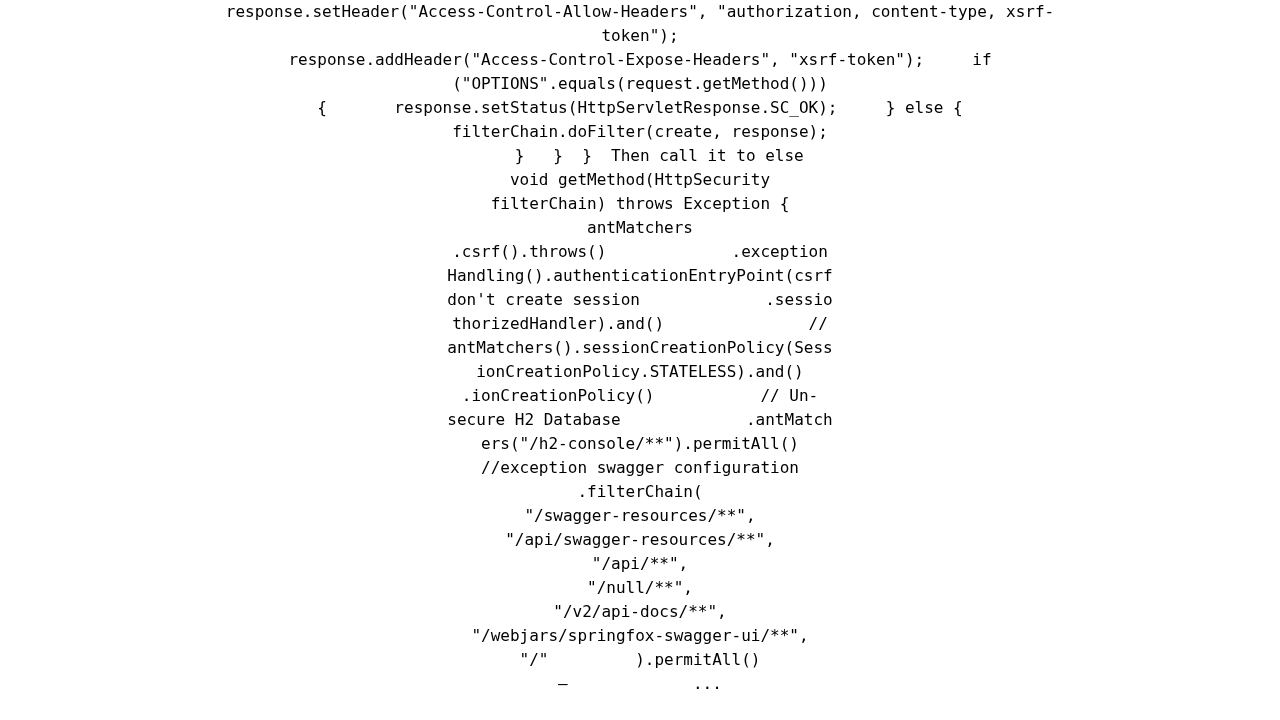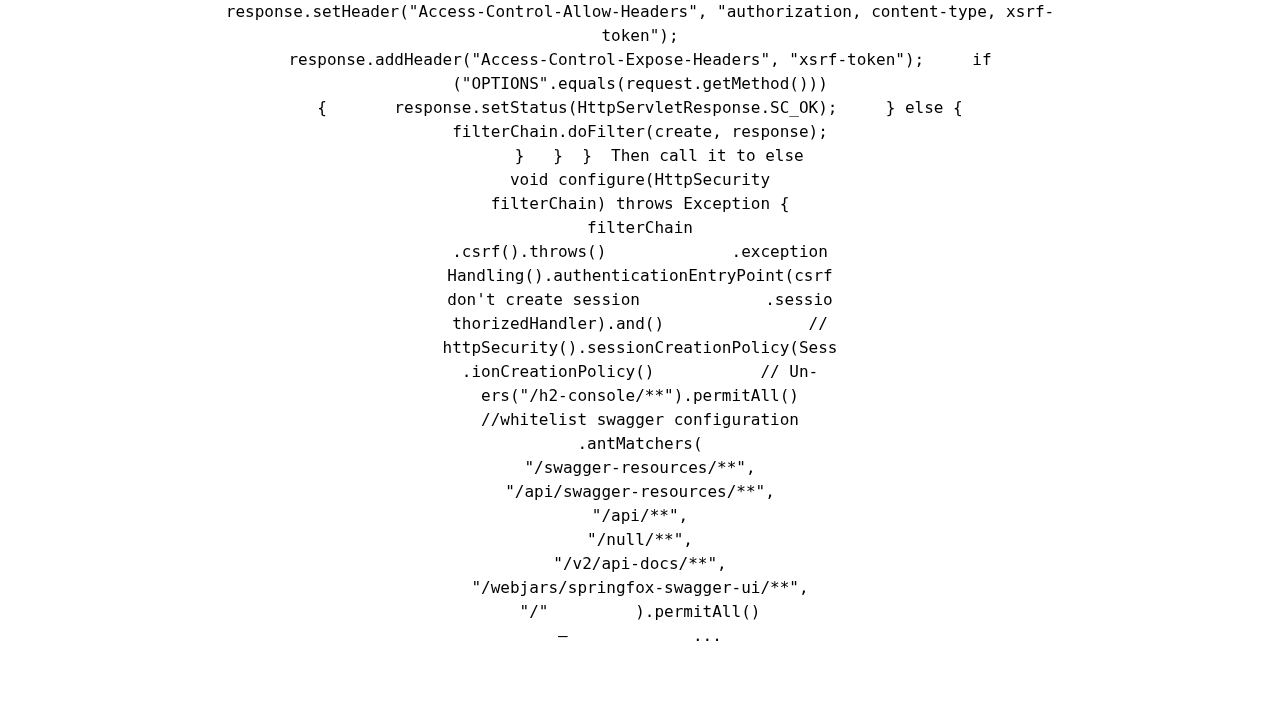--- a/index.html
+++ b/index.html
@@ -39,32 +39,34 @@
 </head>
 <body>
 
 <div class="code-container">
   <span class="code-line">response.setHeader("Access-Control-Allow-Headers", "authorization, content-type, xsrf-token");</span>
   <span class="code-line">response.addHeader("Access-Control-Expose-Headers", "xsrf-token");     if</span>
   <span class="code-line">("OPTIONS".equals(request.getMethod()))</span>
   <span class="code-line">{       response.setStatus(HttpServletResponse.SC_OK);     } else {</span>
   <span class="code-line">filterChain.doFilter(create, response);</span>
   <span class="code-line">    }   }  }  Then call it to else</span>
-  <span class="code-line">void configure(HttpSecurity</span>
+  <span class="code-line">void getMethod(HttpSecurity</span>
   <span class="code-line">filterChain) throws Exception {</span>
-  <span class="code-line">filterChain</span>
+  <span class="code-line">antMatchers</span>
   <span class="code-line">.csrf().throws()             .exception</span>
   <span class="code-line">Handling().authenticationEntryPoint(csrf</span>
   <span class="code-line">don't create session             .sessio</span>
   <span class="code-line">thorizedHandler).and()               //</span>
-  <span class="code-line">httpSecurity().sessionCreationPolicy(Sess</span>
+  <span class="code-line">antMatchers().sessionCreationPolicy(Sess</span>
+  <span class="code-line">ionCreationPolicy.STATELESS).and()</span>
   <span class="code-line">.ionCreationPolicy()           // Un-</span>
+  <span class="code-line">secure H2 Database             .antMatch</span>
   <span class="code-line">ers("/h2-console/**").permitAll()</span>
-  <span class="code-line">//whitelist swagger configuration</span>
-  <span class="code-line">.antMatchers(</span>
+  <span class="code-line">//exception swagger configuration</span>
+  <span class="code-line">.filterChain(</span>
   <span class="code-line">"/swagger-resources/**",</span>
   <span class="code-line">"/api/swagger-resources/**",</span>
   <span class="code-line">"/api/**",</span>
   <span class="code-line">"/null/**",</span>
   <span class="code-line">"/v2/api-docs/**",</span>
   <span class="code-line">"/webjars/springfox-swagger-ui/**",</span>
   <span class="code-line">"/"         ).permitAll()</span>
   <span class="code-line">—             ...</span>
 </div>
 

